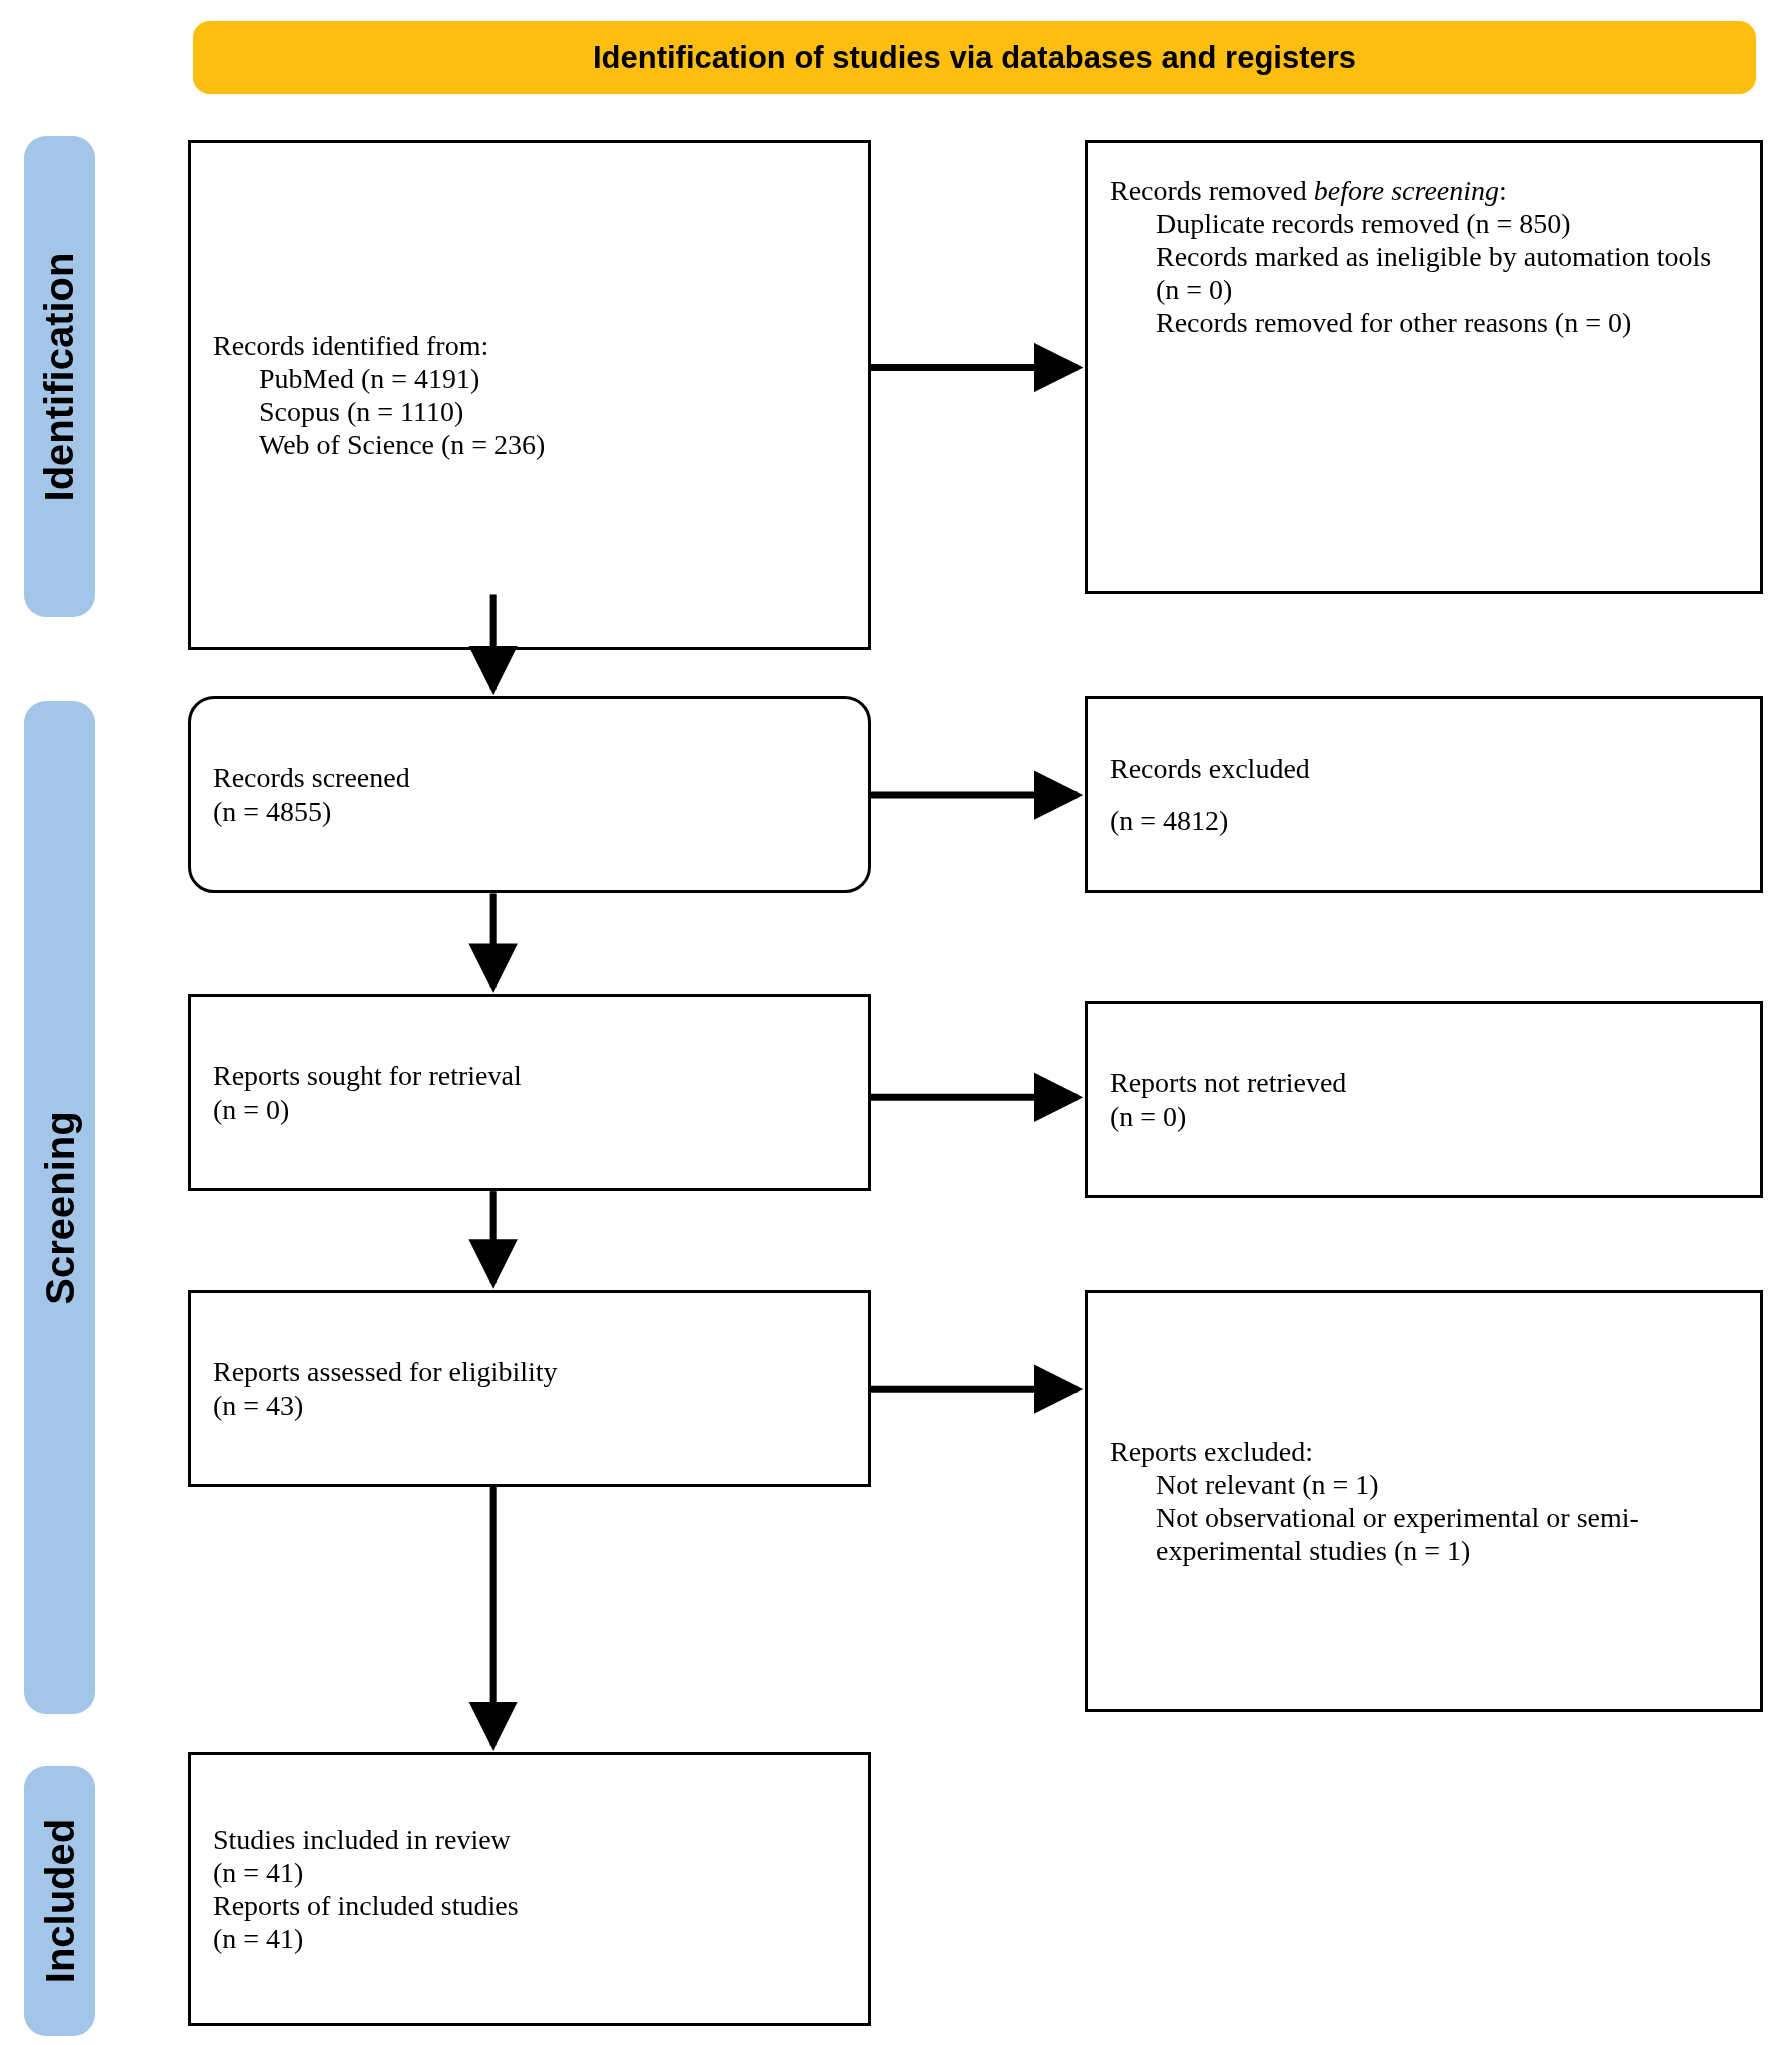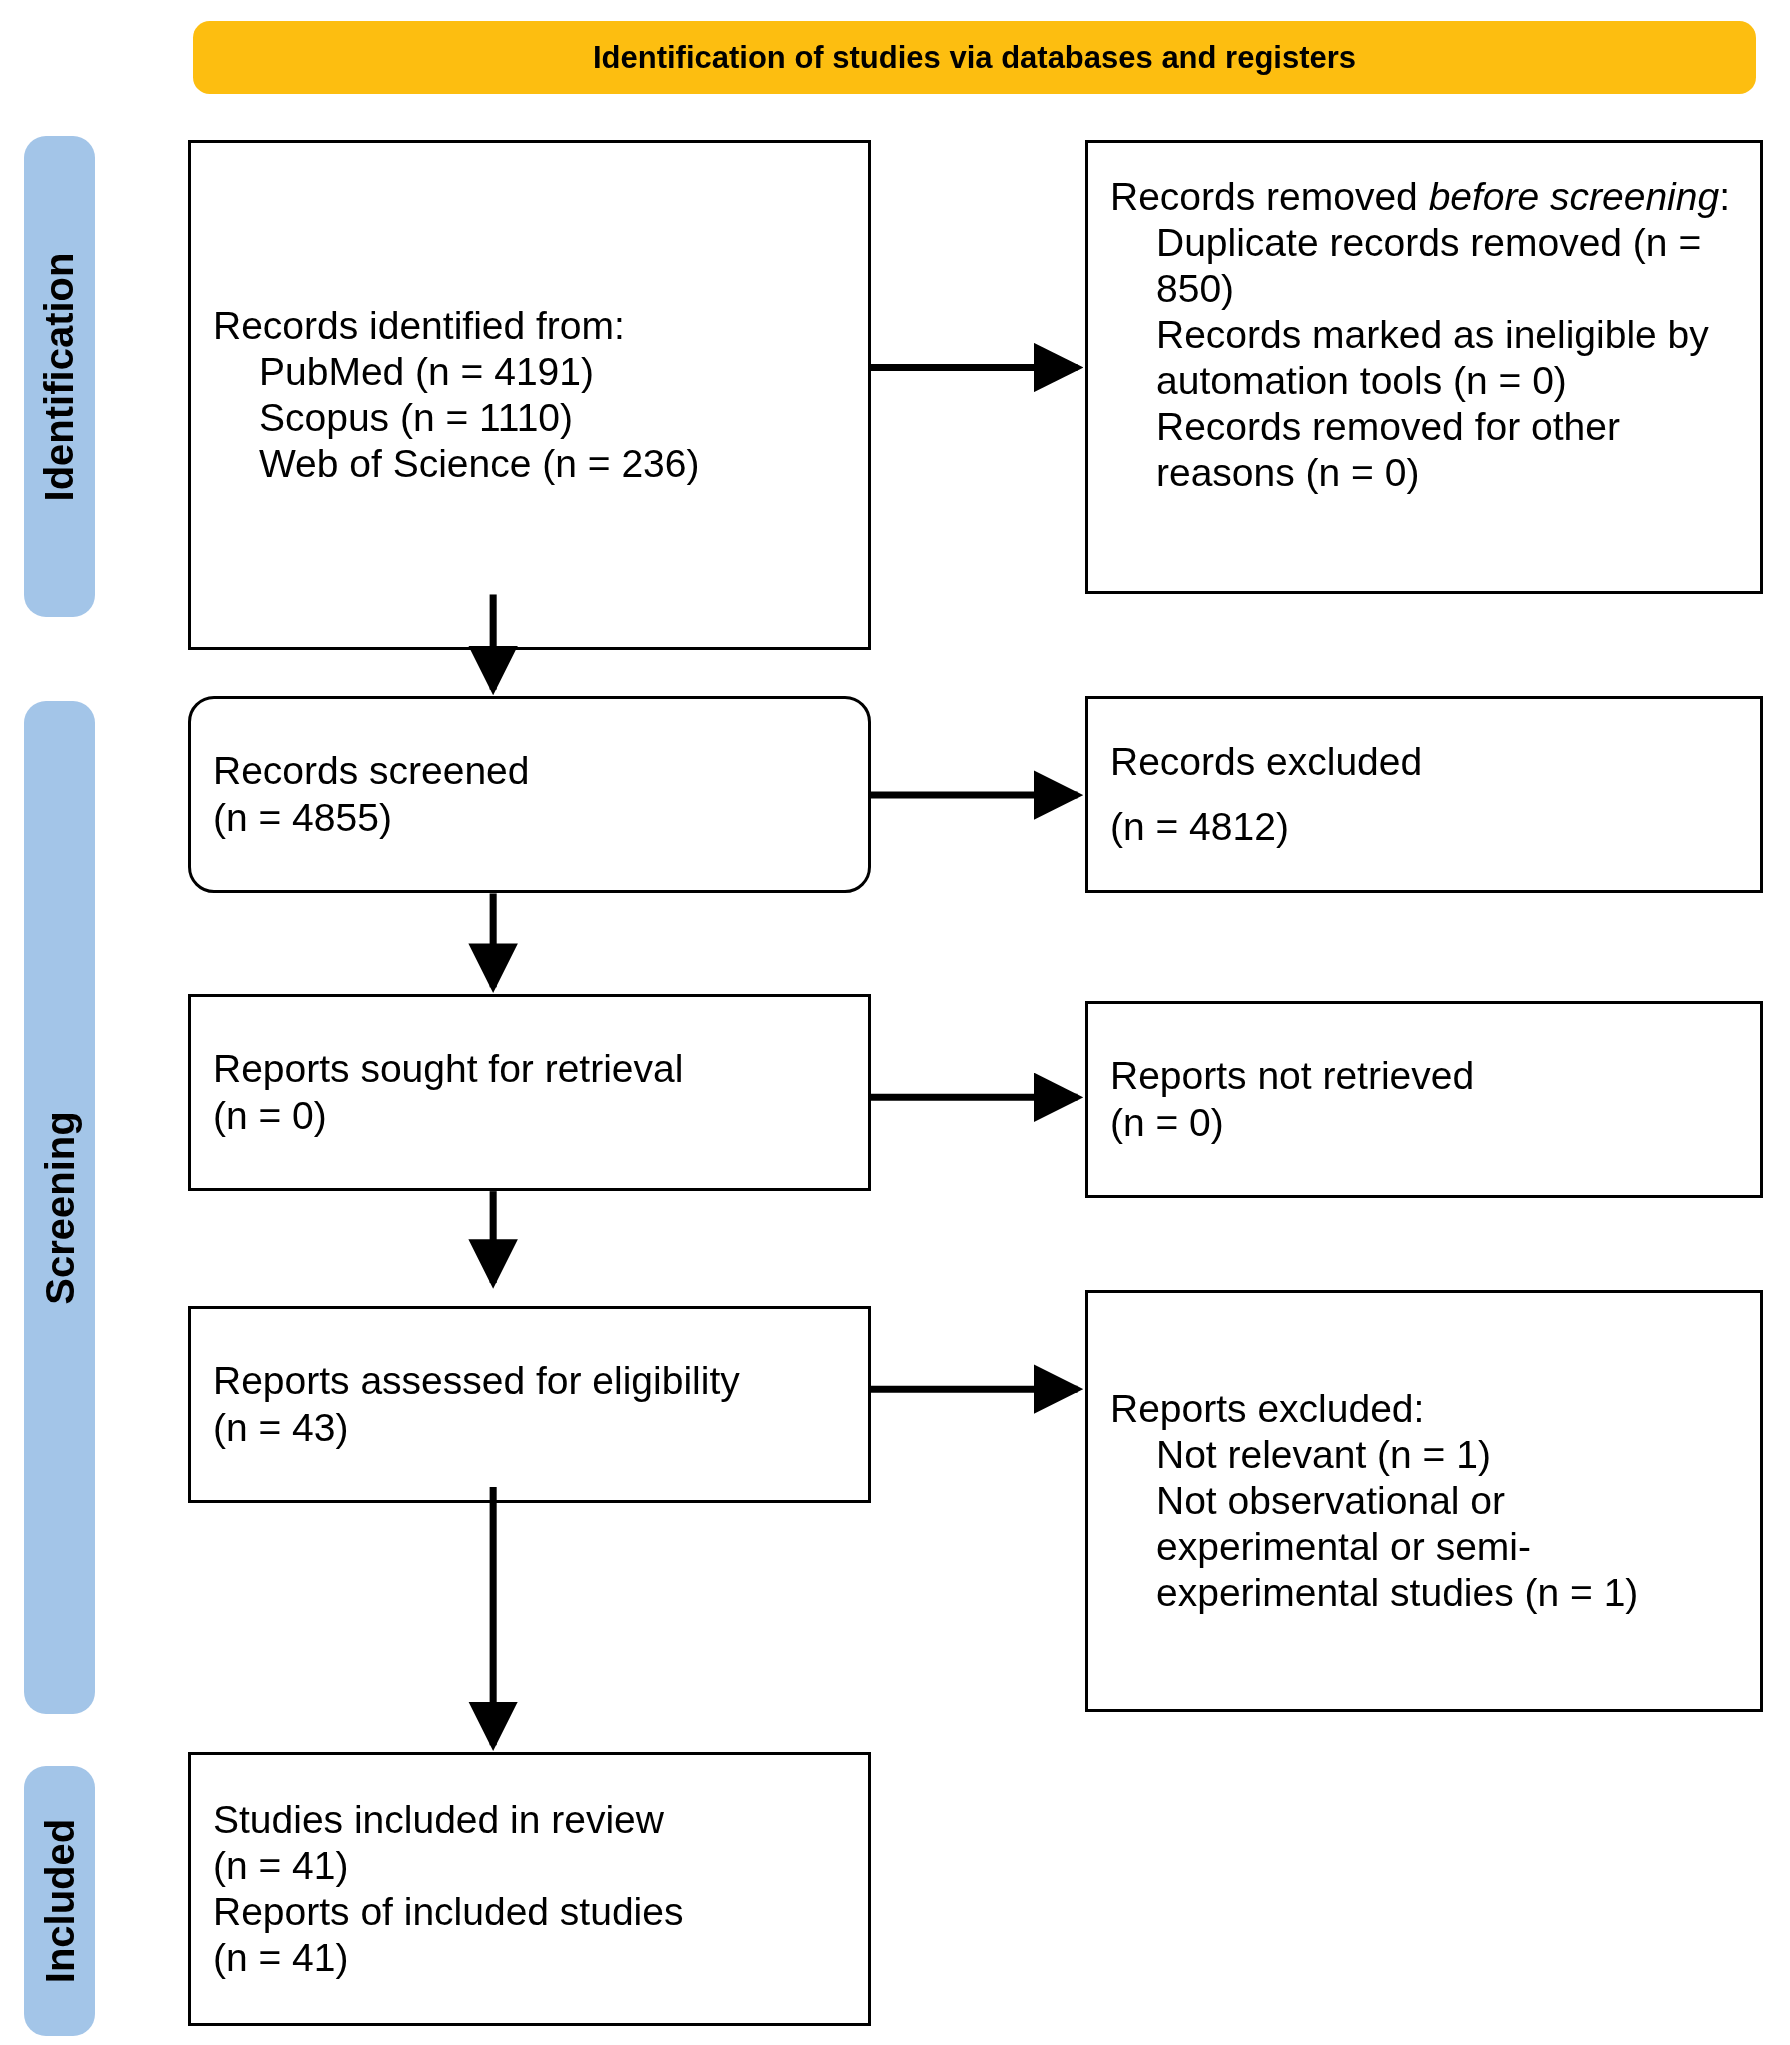--- a/index.html
+++ b/index.html
@@ -58,24 +58,25 @@
     position: absolute;
     background: #ffffff;
     border: 3.9px solid #000000;
     box-sizing: border-box;
     display: flex;
     flex-direction: column;
     justify-content: center;
     padding: 0 22px;
   }
   .flow-box .box-line {
-    font-size: 39px;
+    font-size: 28px;
     line-height: 1.18;
     color: #000000;
     white-space: pre-wrap;
+    font-family: Liberation Serif, serif;
   }
   .flow-box .box-line.indent {
     padding-left: 46px;
   }
   .flow-box .box-line.hang {
     padding-left: 46px;
     text-indent: 0;
   }
   .flow-box .box-line em {
     font-style: italic;
@@ -137,21 +138,21 @@
 <div class="flow-box" style="left:188px; top:994px; width:683px; height:197px;">
   <div class="box-line">Reports sought for retrieval</div>
   <div class="box-line">(n = 0)</div>
 </div>
 
 <div class="flow-box" style="left:1085px; top:1001px; width:678px; height:197px;">
   <div class="box-line">Reports not retrieved</div>
   <div class="box-line">(n = 0)</div>
 </div>
 
-<div class="flow-box" style="left:188px; top:1290px; width:683px; height:197px;margin-top:16px;">
+<div class="flow-box" style="left:188px; top:1290px; width:683px; height:197px;">
   <div class="box-line">Reports assessed for eligibility</div>
   <div class="box-line">(n = 43)</div>
 </div>
 
 <div class="flow-box" style="left:1085px; top:1290px; width:678px; height:422px;">
   <div class="box-line">Reports excluded:</div>
   <div class="box-line hang">Not relevant (n = 1)</div>
   <div class="box-line hang">Not observational or experimental or semi-experimental studies (n = 1)</div>
 </div>
 

